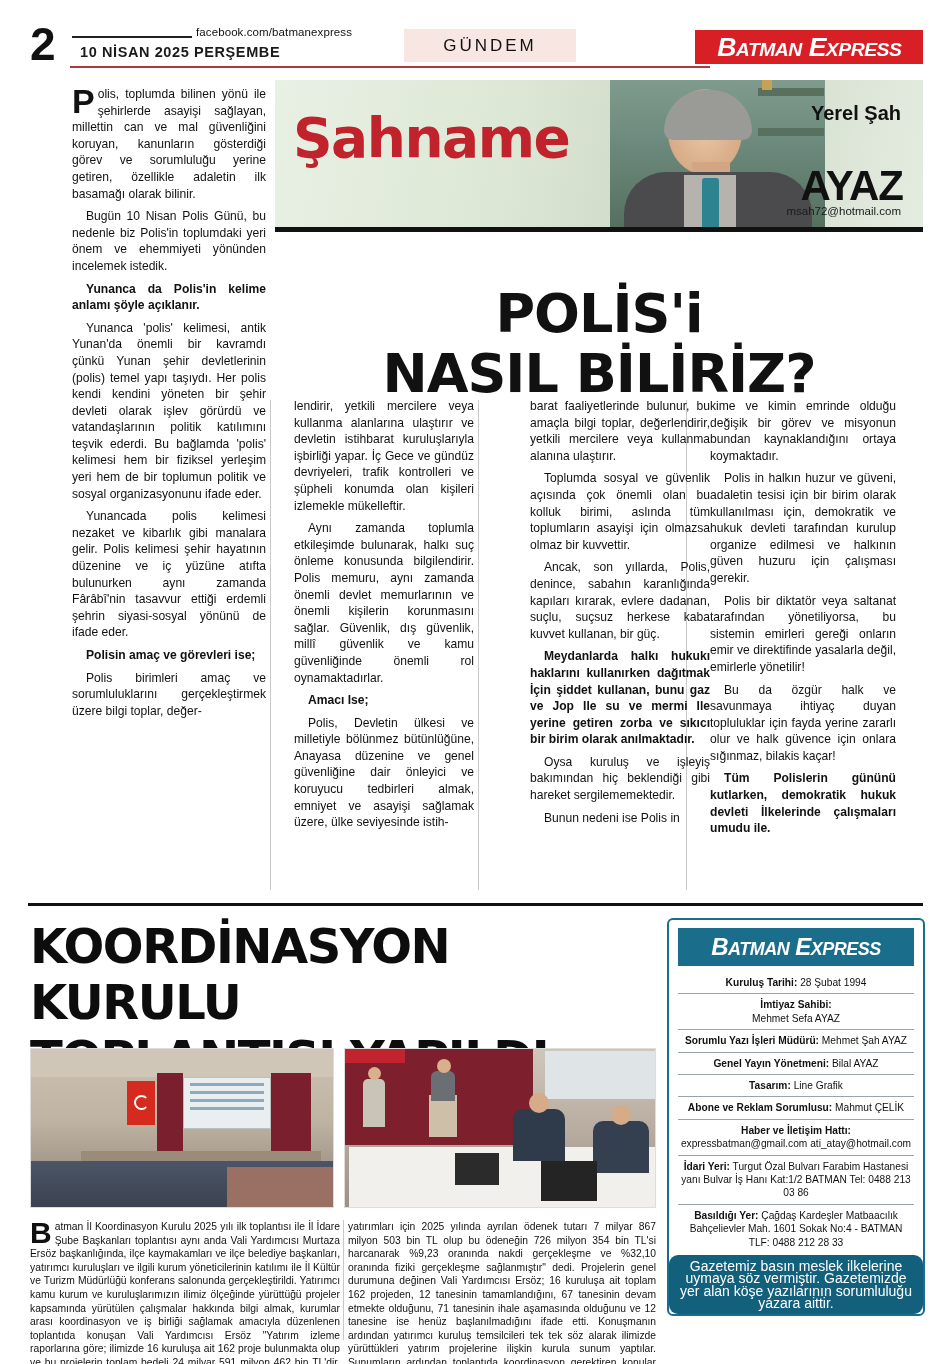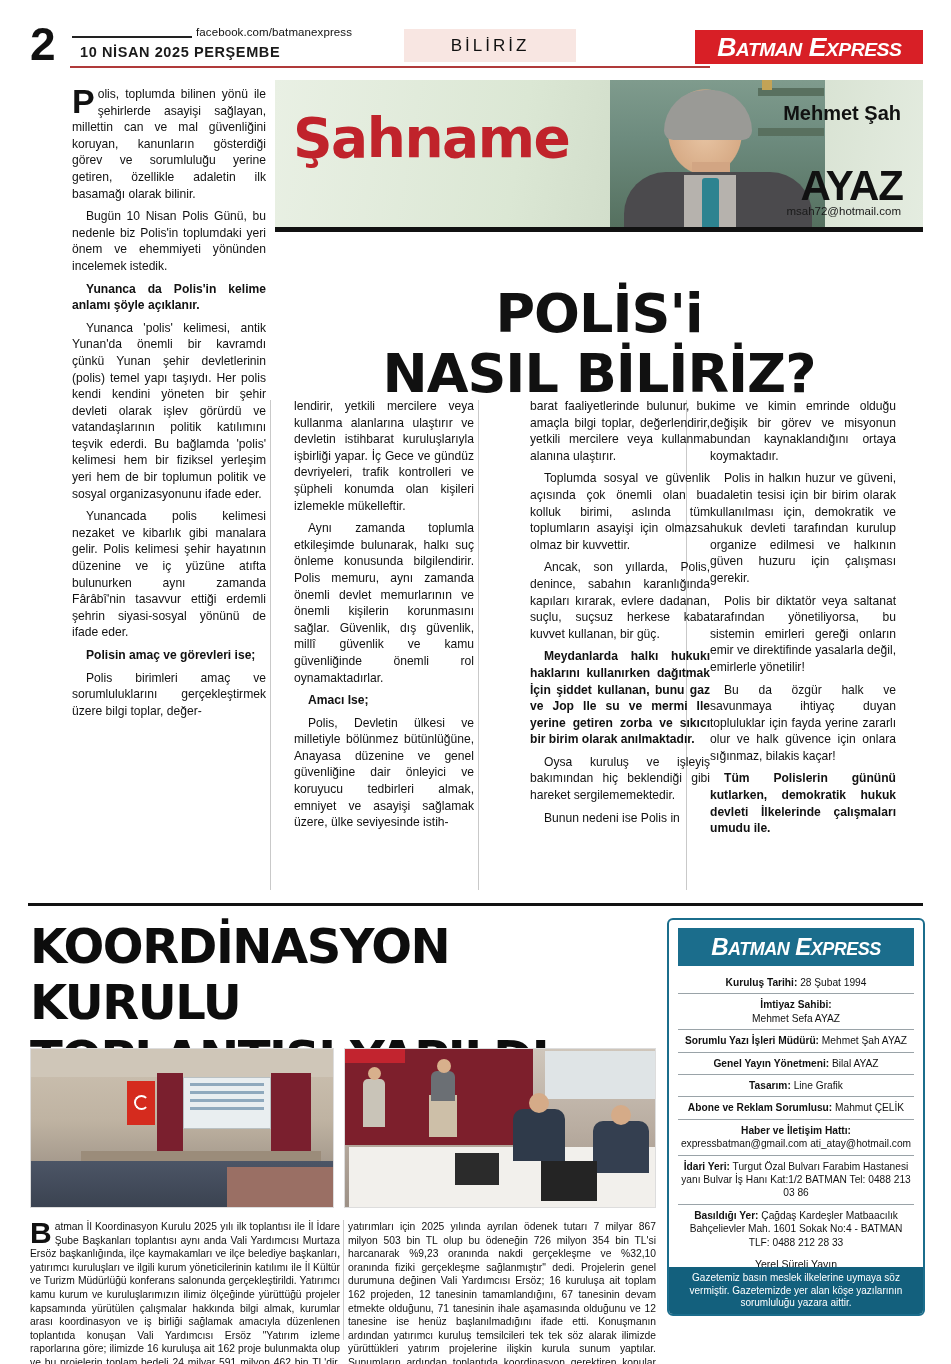--- a/index.html
+++ b/index.html
@@ -182,57 +182,57 @@
   }
   .ib-logo .sm { font-size:18px; }
   .ib-row {
     border-bottom:1px solid #9aa3a8; padding:4px 2px 4px 2px;
     text-align:center; font-size:10.2px; line-height:13.4px; color:#111;
   }
   .ib-row:last-of-type { border-bottom:none; }
   .ib-row b { font-weight:bold;margin-top:40px; }
   .ib-note {
     position:absolute; left:0; bottom:0; width:100%;
-    background:#13607d; color:#fff; font-size:10px; line-height:12.2px;
-    text-align:center; padding:5px 8px;
+    background:#13607d; color:#fff; font-size:14px; line-height:12.2px;
+    text-align:center; padding:5px 8px;border-radius:9px;
   }
   .ib-yerel { text-align:center; font-size:10.5px; padding:5px 0 10px 0; color:#111; }
 </style>
 </head>
 <body>
 
 <div class="page">
 
   <div class="masthead">
     <div class="page-number">2</div>
     <div class="fb-rule"></div>
     <div class="fb-url">facebook.com/batmanexpress</div>
     <div class="date-line">10 NİSAN 2025 PERŞEMBE</div>
     <div class="head-rule"></div>
     <div class="gundem-box">
-      <span>BİLİRİZ</span>
+      <span>GÜNDEM</span>
     </div>
     <div class="be-logo-top">
       <span class="lg">B<span class="sm">ATMAN</span> E<span class="sm">XPRESS</span></span>
     </div>
   </div>
 
   <div class="banner">
     <div class="sahname">Şahname</div>
     <div class="photo">
       <div class="ph-shelf1"></div>
       <div class="ph-book"></div>
       <div class="ph-shelf2"></div>
       <div class="ph-hair"></div>
       <div class="ph-neck"></div>
       <div class="ph-suit"></div>
       <div class="ph-shirt"></div>
       <div class="ph-tie"></div>
     </div>
-    <div class="name1">Mehmet Şah</div>
+    <div class="name1">Yerel Şah</div>
     <div class="name2">AYAZ</div>
     <div class="mail">msah72@hotmail.com</div>
   </div>
 
   <div class="main-title">
     <div>POLİS'i</div>
     <div>NASIL BİLİRİZ?</div>
   </div>
 
   <div class="vr vr1"></div>

